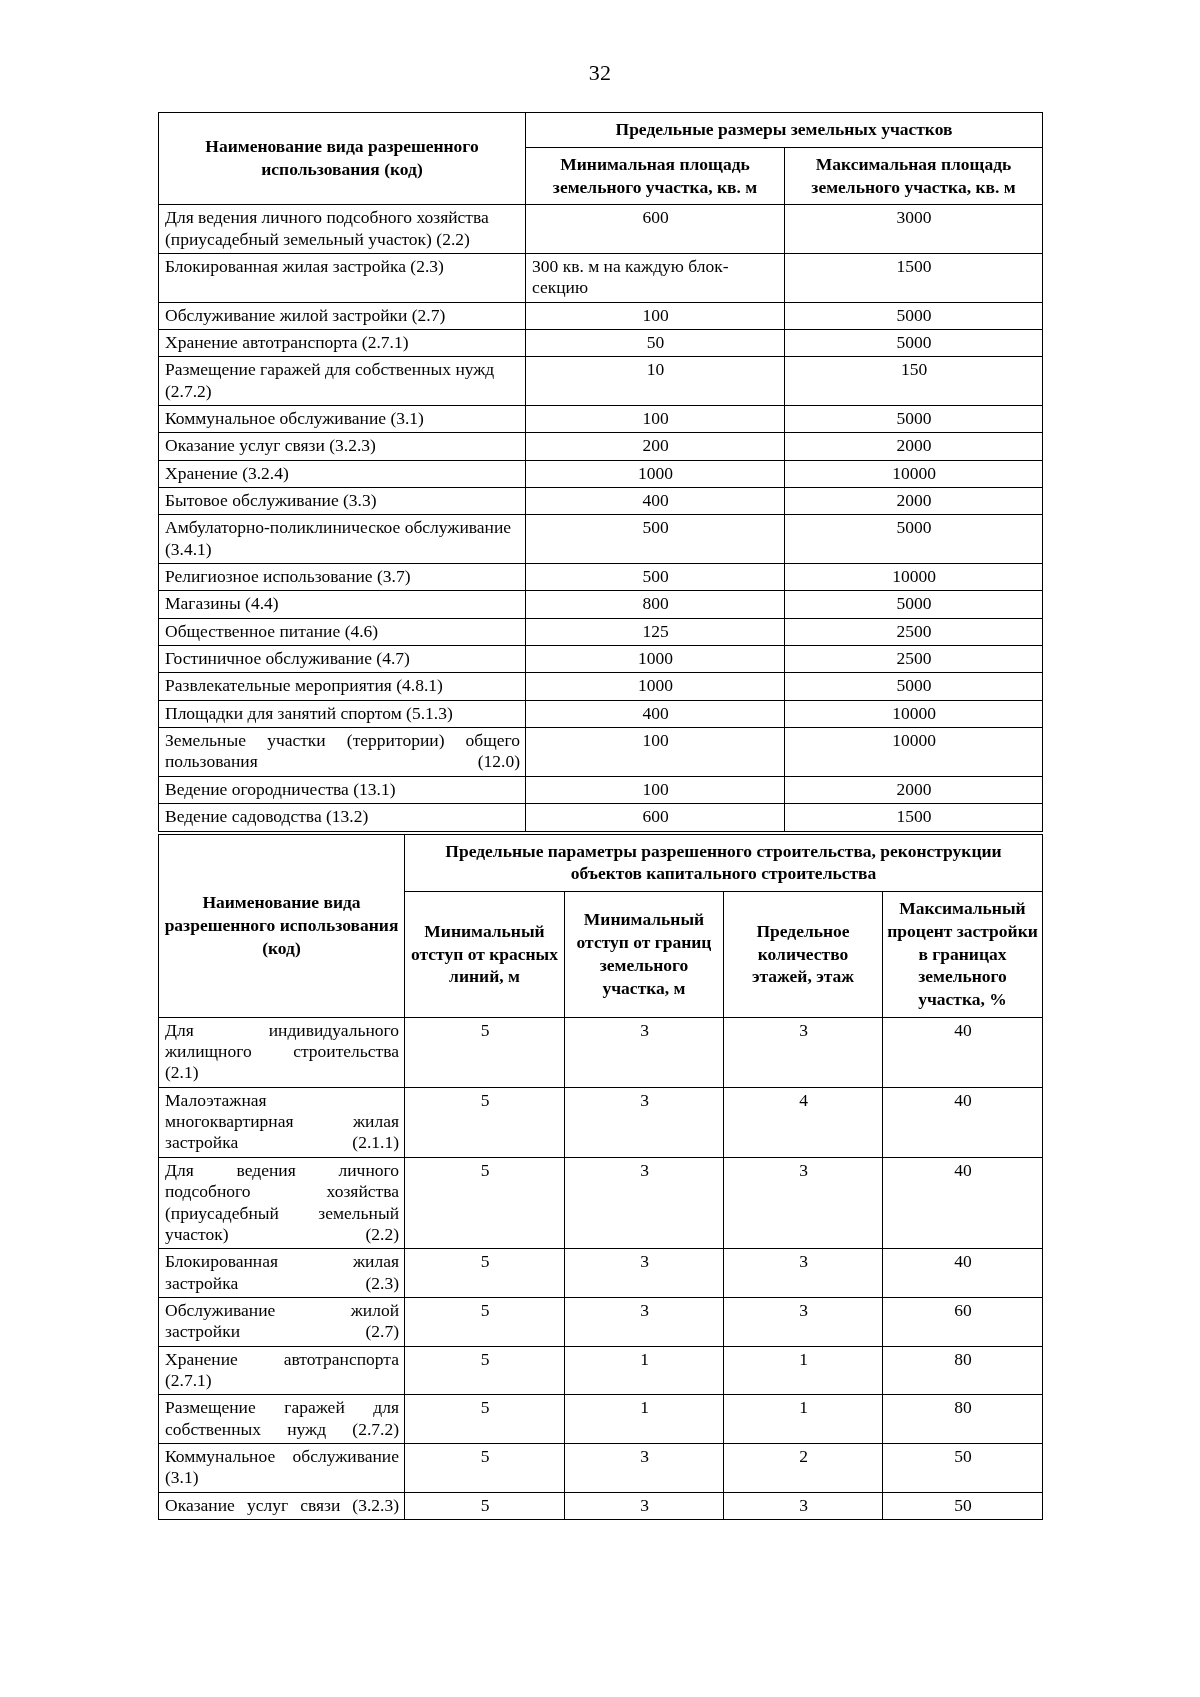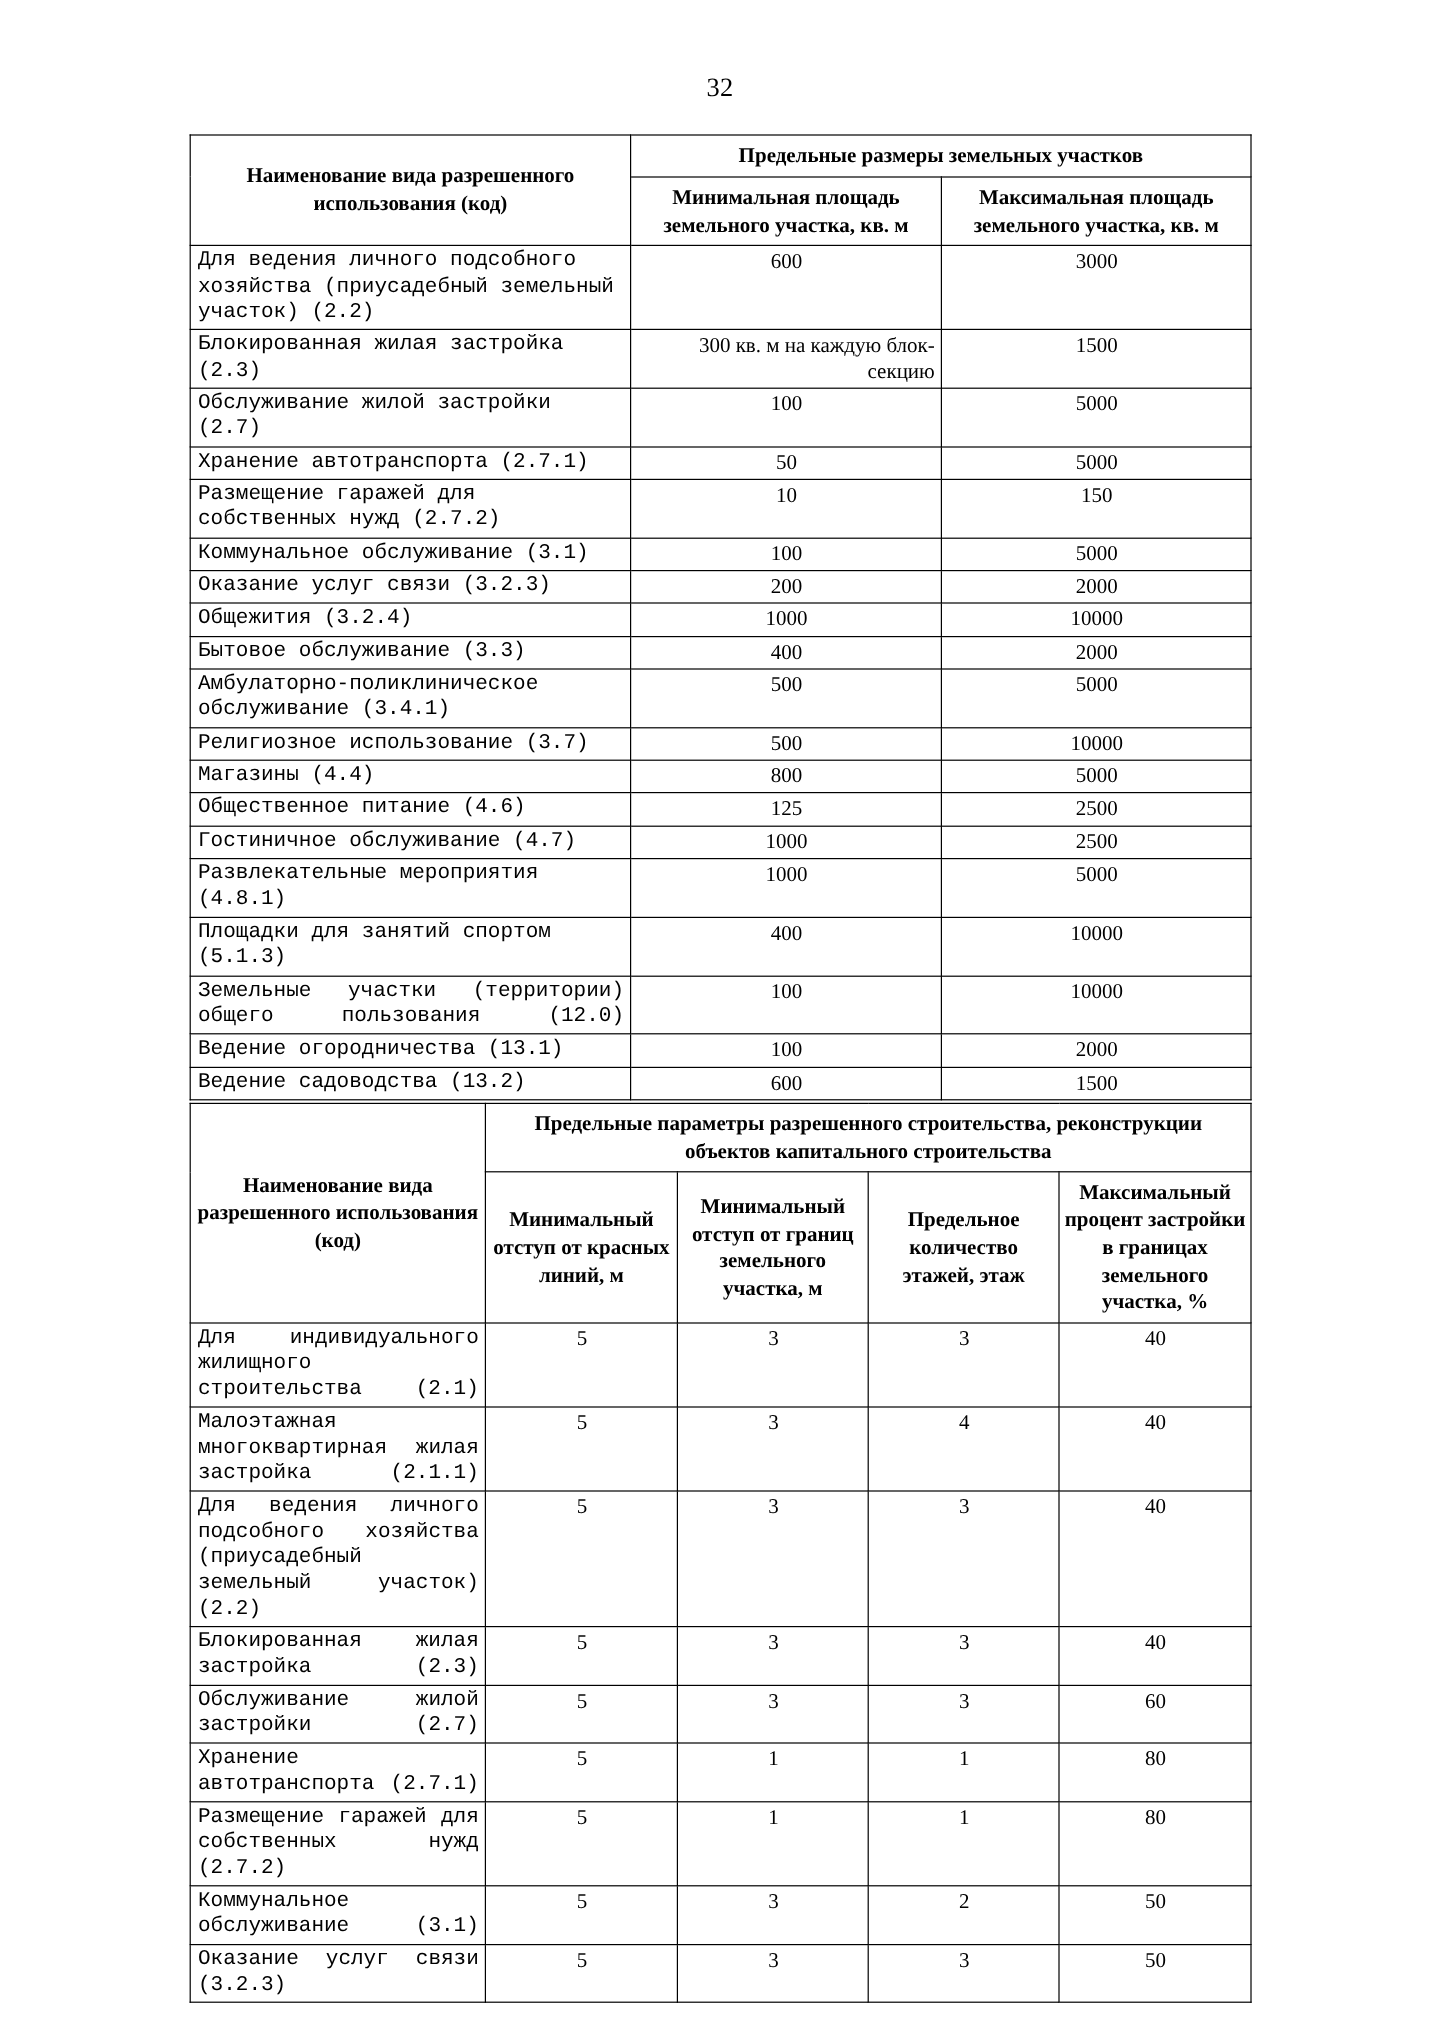--- a/index.html
+++ b/index.html
@@ -58,29 +58,28 @@
     padding: 5px 4px 6px 4px;
   }
   td.num {
     text-align: center;
     vertical-align: top;
     padding-top: 2px;
   }
   td.name {
     text-align: left;
     hyphens: none;
-    font-family: Liberation Mono, monospace;
   }
   td.name-just {
     text-align: justify;
     text-align-last: justify;
     margin-left: 21px;
   }
   td.center-wrap {
-    text-align: right;
+    text-align: left;
   }
 
   
   .t1 col.c0 { width: 367px; }
   .t1 col.c1 { width: 259px; }
   .t1 col.c2 { width: 258px; }
 
   
   .t2 col.c0 { width: 246px; }
   .t2 col.c1 { width: 160px; }
@@ -157,21 +156,21 @@
             <td class="name">Коммунальное обслуживание (3.1)</td>
             <td class="num">100</td>
             <td class="num">5000</td>
           </tr>
           <tr>
             <td class="name">Оказание услуг связи (3.2.3)</td>
             <td class="num">200</td>
             <td class="num">2000</td>
           </tr>
           <tr>
-            <td class="name">Общежития (3.2.4)</td>
+            <td class="name">Хранение (3.2.4)</td>
             <td class="num">1000</td>
             <td class="num">10000</td>
           </tr>
           <tr>
             <td class="name">Бытовое обслуживание (3.3)</td>
             <td class="num">400</td>
             <td class="num">2000</td>
           </tr>
           <tr>
             <td class="name">Амбулаторно-поликлиническое обслуживание (3.4.1)</td>

